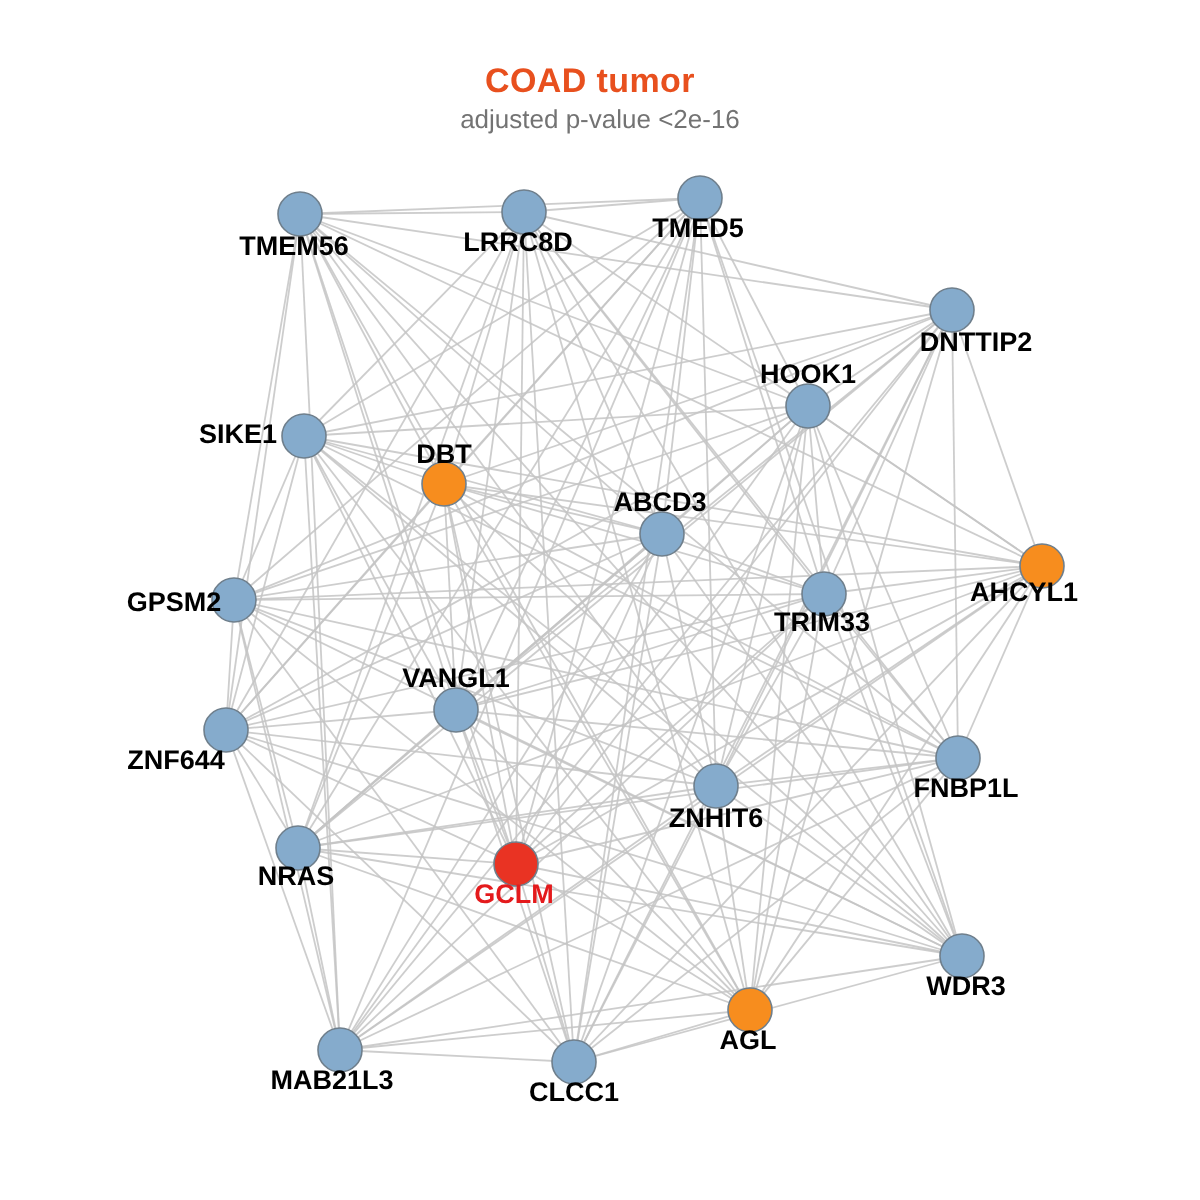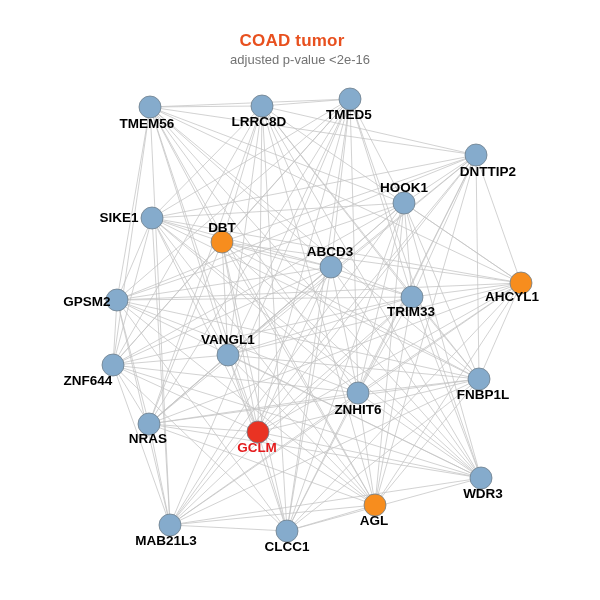--- a/index.html
+++ b/index.html
@@ -13,26 +13,27 @@
   .figure {
     position: relative;
     width: 600px;
     height: 600px;
     background: #ffffff;
     overflow: hidden;
   }
   .chart-title {
     position: absolute;
     top: 31px;
-    left: 12px;
+    left: 0;
     width: 560px;
     text-align: center;
     font-size: 17px;
     font-weight: bold;
     letter-spacing: 0.2px;
+    padding-left: 15px;
   }
   .chart-subtitle {
     position: absolute;
     top: 52px;
     left: 0;
     width: 600px;
     text-align: center;
     font-size: 13px;
     font-weight: normal;
   }

